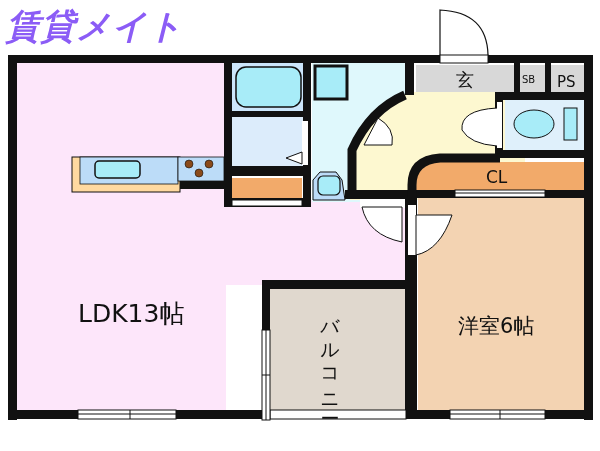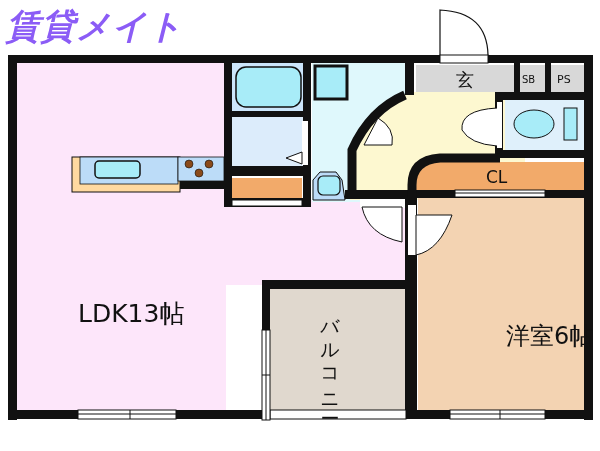--- a/index.html
+++ b/index.html
@@ -107,18 +107,18 @@
     <line x1="130" y1="410" x2="130" y2="419"></line>
     <line x1="450" y1="414" x2="545" y2="414"></line>
     <line x1="500" y1="410" x2="500" y2="419"></line>
     <line x1="266" y1="330" x2="266" y2="420"></line>
     <line x1="262" y1="375" x2="270" y2="375"></line>
     <line x1="455" y1="193" x2="545" y2="193"></line>
   </g>
 </svg>
 
 <div class="label" style="left:78px;top:297px;font-size:25px;">LDK13帖</div>
-<div class="label" style="left:458px;top:320px;font-size:24px;margin-left:48px;">洋室6帖</div>
+<div class="label" style="left:458px;top:312px;font-size:21px;">洋室6帖</div>
 <div class="label" style="left:318px;top:305px;font-size:19px;writing-mode:vertical-rl;letter-spacing:4px;">バルコニー</div>
 <div class="label" style="left:456px;top:68px;font-size:18px;">玄</div>
 <div class="label" style="left:522px;top:74px;font-size:10px;">SB</div>
-<div class="label" style="left:557px;top:73px;font-size:11px;">PS</div>
+<div class="label" style="left:557px;top:73px;font-size:15px;">PS</div>
 <div class="label" style="left:486px;top:167px;font-size:17px;">CL</div>
 
 </body></html>

